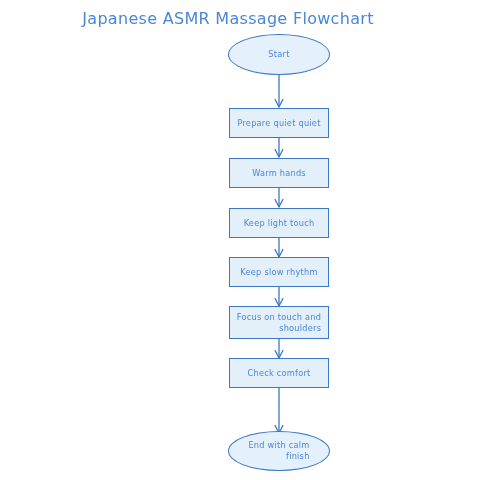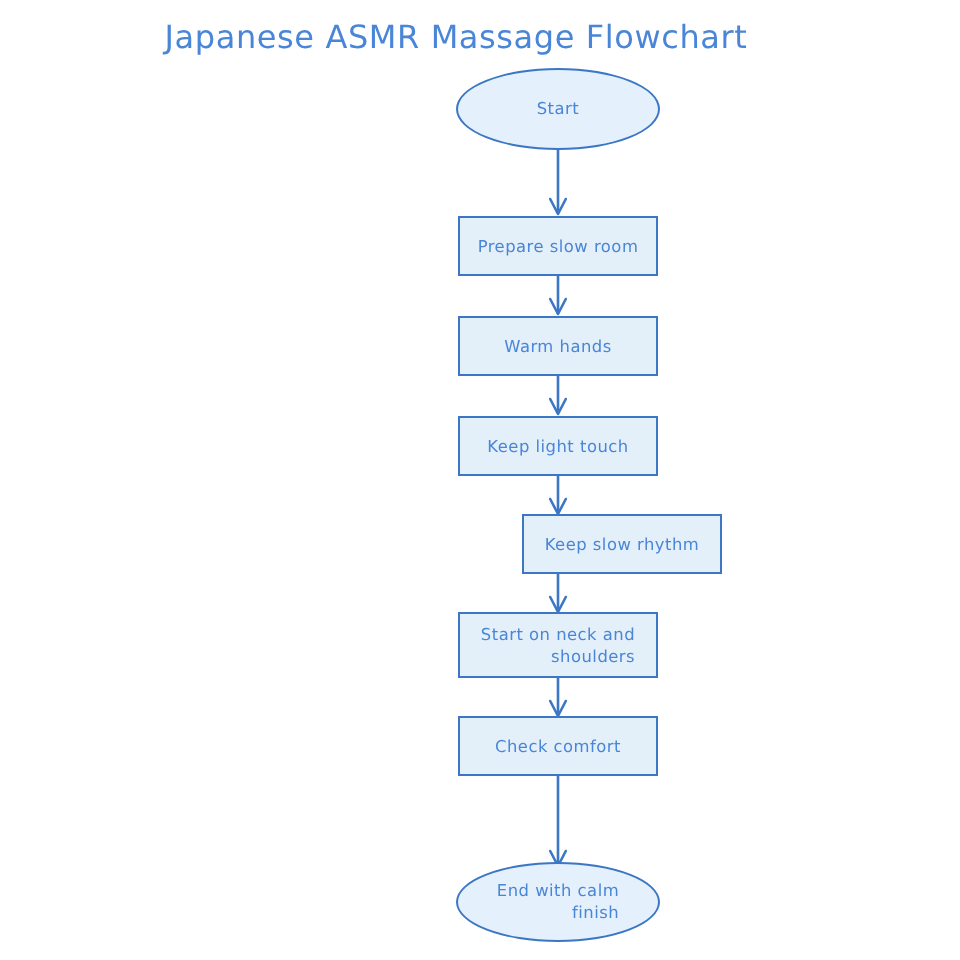--- a/index.html
+++ b/index.html
@@ -75,21 +75,21 @@
   </div>
 
   <div class="connector" style="left:273px; top:75px; width:12px; height:33px;">
     <svg width="12" height="33" viewBox="0 0 12 33">
       <path d="M6 0 L6 31.5" stroke="#3b77c4" stroke-width="1.3" fill="none" stroke-linecap="round"></path>
       <path d="M2.1 24.5 L6 32 L9.9 24.5" stroke="#3b77c4" stroke-width="1.3" fill="none" stroke-linecap="round" stroke-linejoin="round"></path>
     </svg>
   </div>
 
   <div class="node" style="left:229px; top:108px; width:100px; height:30px;">
-    <span class="node-label">Prepare slow room</span>
+    <span class="node-label">Prepare quiet quiet</span>
   </div>
 
   <div class="connector" style="left:273px; top:138px; width:12px; height:20px;">
     <svg width="12" height="20" viewBox="0 0 12 20">
       <path d="M6 0 L6 18.5" stroke="#3b77c4" stroke-width="1.3" fill="none" stroke-linecap="round"></path>
       <path d="M2.1 11.5 L6 19 L9.9 11.5" stroke="#3b77c4" stroke-width="1.3" fill="none" stroke-linecap="round" stroke-linejoin="round"></path>
     </svg>
   </div>
 
   <div class="node" style="left:229px; top:158px; width:100px; height:30px;">
@@ -107,33 +107,33 @@
     <span class="node-label">Keep light touch</span>
   </div>
 
   <div class="connector" style="left:273px; top:238px; width:12px; height:20px;">
     <svg width="12" height="20" viewBox="0 0 12 20">
       <path d="M6 0 L6 18.5" stroke="#3b77c4" stroke-width="1.3" fill="none" stroke-linecap="round"></path>
       <path d="M2.1 11.5 L6 19 L9.9 11.5" stroke="#3b77c4" stroke-width="1.3" fill="none" stroke-linecap="round" stroke-linejoin="round"></path>
     </svg>
   </div>
 
-  <div class="node" style="left:229px; top:257px; width:100px; height:30px;margin-left:32px;">
+  <div class="node" style="left:229px; top:257px; width:100px; height:30px;">
     <span class="node-label">Keep slow rhythm</span>
   </div>
 
   <div class="connector" style="left:273px; top:287px; width:12px; height:20px;">
     <svg width="12" height="20" viewBox="0 0 12 20">
       <path d="M6 0 L6 18.5" stroke="#3b77c4" stroke-width="1.3" fill="none" stroke-linecap="round"></path>
       <path d="M2.1 11.5 L6 19 L9.9 11.5" stroke="#3b77c4" stroke-width="1.3" fill="none" stroke-linecap="round" stroke-linejoin="round"></path>
     </svg>
   </div>
 
   <div class="node" style="left:229px; top:306px; width:100px; height:33px;">
-    <span class="node-label">Start on neck and
+    <span class="node-label">Focus on touch and
 shoulders</span>
   </div>
 
   <div class="connector" style="left:273px; top:339px; width:12px; height:20px;">
     <svg width="12" height="20" viewBox="0 0 12 20">
       <path d="M6 0 L6 18.5" stroke="#3b77c4" stroke-width="1.3" fill="none" stroke-linecap="round"></path>
       <path d="M2.1 11.5 L6 19 L9.9 11.5" stroke="#3b77c4" stroke-width="1.3" fill="none" stroke-linecap="round" stroke-linejoin="round"></path>
     </svg>
   </div>
 

